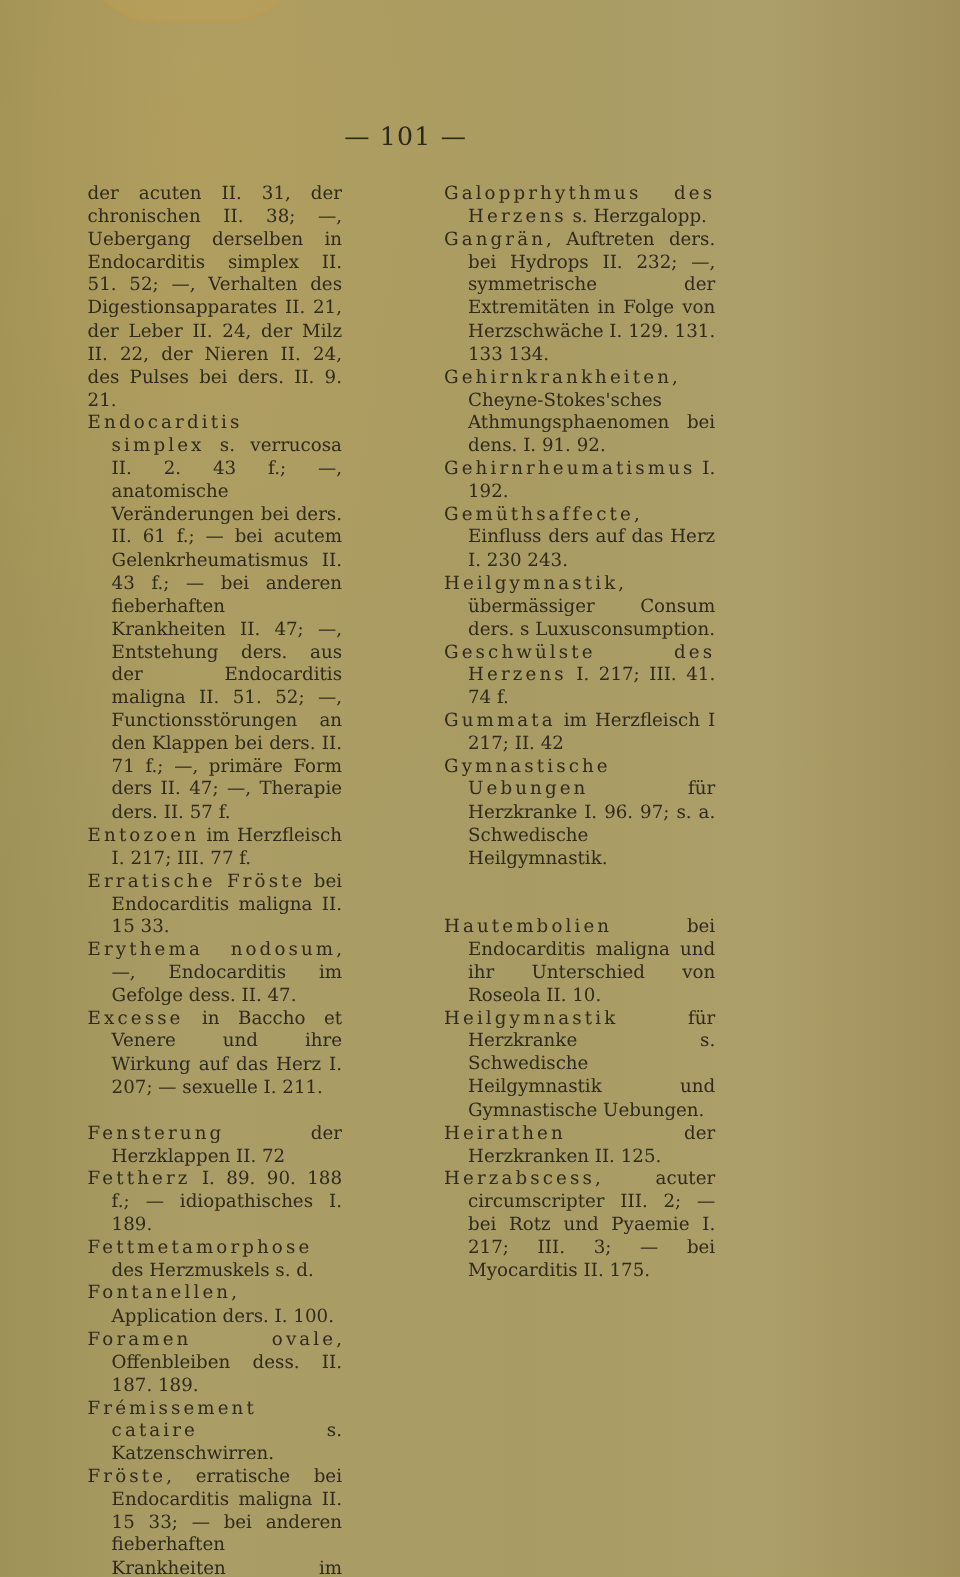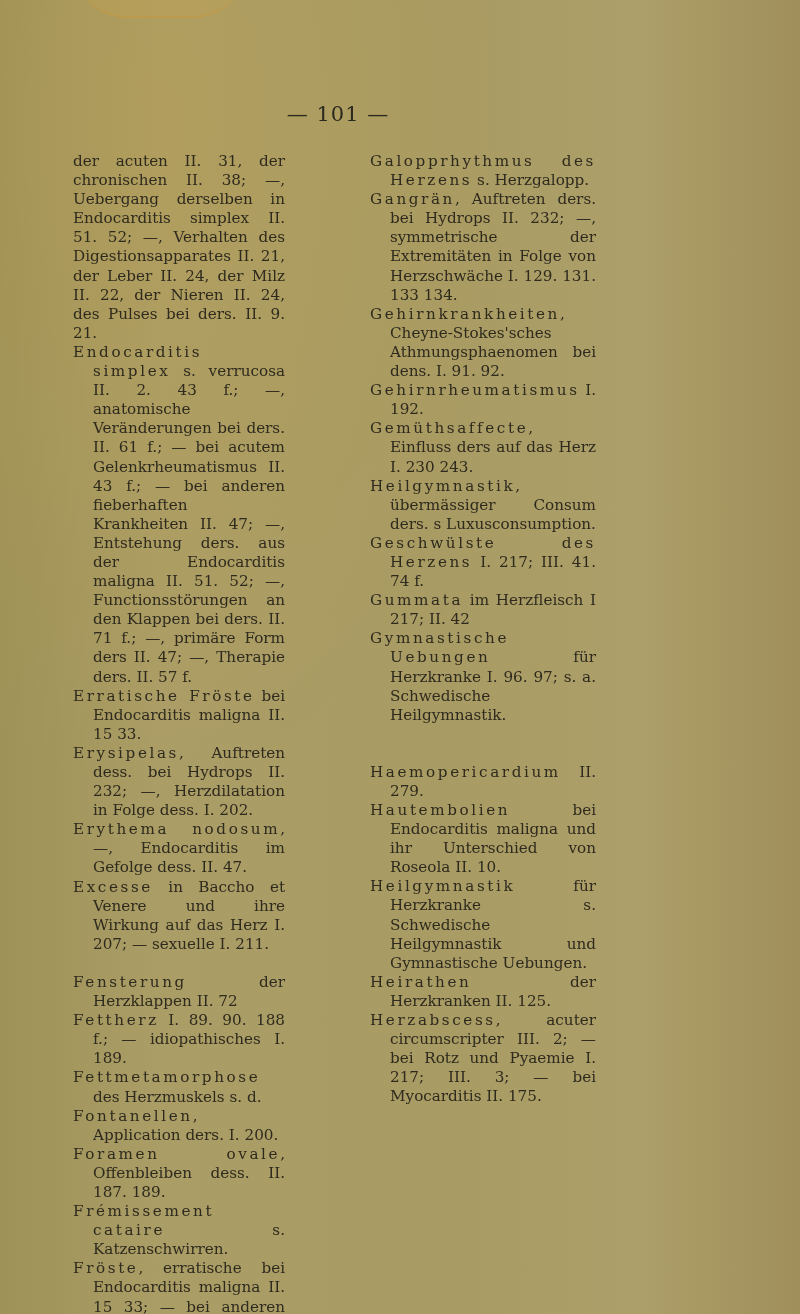--- a/index.html
+++ b/index.html
@@ -73,49 +73,48 @@
 <body>
 
 <div class="stain"></div>
 
 <div class="page-number">— 101 —</div>
 
 <div class="column col-left">
   <p class="entry continuation">der acuten II. 31, der chronischen II. 38; —, Uebergang derselben in Endocarditis simplex II. 51. 52; —, Verhalten des Digestionsapparates II. 21, der Leber II. 24, der Milz II. 22, der Nieren II. 24, des Pulses bei ders. II. 9. 21.</p>
 
   <p class="entry"><span class="head">Endocarditis simplex</span><span> s. verrucosa II. 2. 43 f.; —, anatomische Veränderungen bei ders. II. 61 f.; — bei acutem Gelenkrheumatismus II. 43 f.; — bei anderen fieberhaften Krankheiten II. 47; —, Entstehung ders. aus der Endocarditis maligna II. 51. 52; —, Functionsstörungen an den Klappen bei ders. II. 71 f.; —, primäre Form ders II. 47; —, Therapie ders. II. 57 f.</span></p>
+  <p class="entry"><span class="head">Entozoen</span><span> im Herzfleisch I. 217; III. 77 f.</span></p>
   <p class="entry"><span class="head">Erratische Fröste</span><span> bei Endocarditis maligna II. 15 33.</span></p>
-  <p class="entry"><span class="head">Erysipelas</span><span>, Auftreten dess. bei Hydrops II. 232; —, Herzdilatation in Folge dess. I. 202.</span></p>
   <p class="entry"><span class="head">Erythema nodosum</span><span>, —, Endocarditis im Gefolge dess. II. 47.</span></p>
   <p class="entry"><span class="head">Excesse</span><span> in Baccho et Venere und ihre Wirkung auf das Herz I. 207; — sexuelle I. 211.</span></p>
 
   <div class="gap"></div>
 
   <p class="entry"><span class="head">Fensterung</span><span> der Herzklappen II. 72</span></p>
   <p class="entry"><span class="head">Fettherz</span><span> I. 89. 90. 188 f.; — idiopathisches I. 189.</span></p>
   <p class="entry"><span class="head">Fettmetamorphose</span><span> des Herzmuskels s. d.</span></p>
-  <p class="entry"><span class="head">Fontanellen</span><span>, Application ders. I. 200.</span></p>
+  <p class="entry"><span class="head">Fontanellen</span><span>, Application ders. I. 100.</span></p>
   <p class="entry"><span class="head">Foramen ovale</span><span>, Offenbleiben dess. II. 187. 189.</span></p>
   <p class="entry"><span class="head">Frémissement cataire</span><span> s. Katzenschwirren.</span></p>
   <p class="entry"><span class="head">Fröste</span><span>, erratische bei Endocarditis maligna II. 15 33; — bei anderen fieberhaften Krankheiten im Vergleich mit solchen bei Endocarditis maligna II. 12.</span></p>
 </div>
 
 <div class="column col-right">
   <p class="entry"><span class="head">Galopprhythmus des Herzens</span><span> s. Herzgalopp.</span></p>
   <p class="entry"><span class="head">Gangrän</span><span>, Auftreten ders. bei Hydrops II. 232; —, symmetrische der Extremitäten in Folge von Herzschwäche I. 129. 131. 133 134.</span></p>
   <p class="entry"><span class="head">Gehirnkrankheiten</span><span>, Cheyne-Stokes'sches Athmungsphaenomen bei dens. I. 91. 92.</span></p>
   <p class="entry"><span class="head">Gehirnrheumatismus</span><span> I. 192.</span></p>
   <p class="entry"><span class="head">Gemüthsaffecte</span><span>, Einfluss ders auf das Herz I. 230 243.</span></p>
   <p class="entry"><span class="head">Heilgymnastik</span><span>, übermässiger Consum ders. s Luxusconsumption.</span></p>
   <p class="entry"><span class="head">Geschwülste des Herzens</span><span> I. 217; III. 41. 74 f.</span></p>
   <p class="entry"><span class="head">Gummata</span><span> im Herzfleisch I 217; II. 42</span></p>
   <p class="entry"><span class="head">Gymnastische Uebungen</span><span> für Herzkranke I. 96. 97; s. a. Schwedische Heilgymnastik.</span></p>
 
   <div class="gap"></div>
   <div class="gap"></div>
 
-  <p class="entry"><span class="head">Haemopericardium</span><span> II. 279.</span></p>
   <p class="entry"><span class="head">Hautembolien</span><span> bei Endocarditis maligna und ihr Unterschied von Roseola II. 10.</span></p>
   <p class="entry"><span class="head">Heilgymnastik</span><span> für Herzkranke s. Schwedische Heilgymnastik und Gymnastische Uebungen.</span></p>
   <p class="entry"><span class="head">Heirathen</span><span> der Herzkranken II. 125.</span></p>
   <p class="entry"><span class="head">Herzabscess</span><span>, acuter circumscripter III. 2; — bei Rotz und Pyaemie I. 217; III. 3; — bei Myocarditis II. 175.</span></p>
 
 </div>
 
 </body></html>

